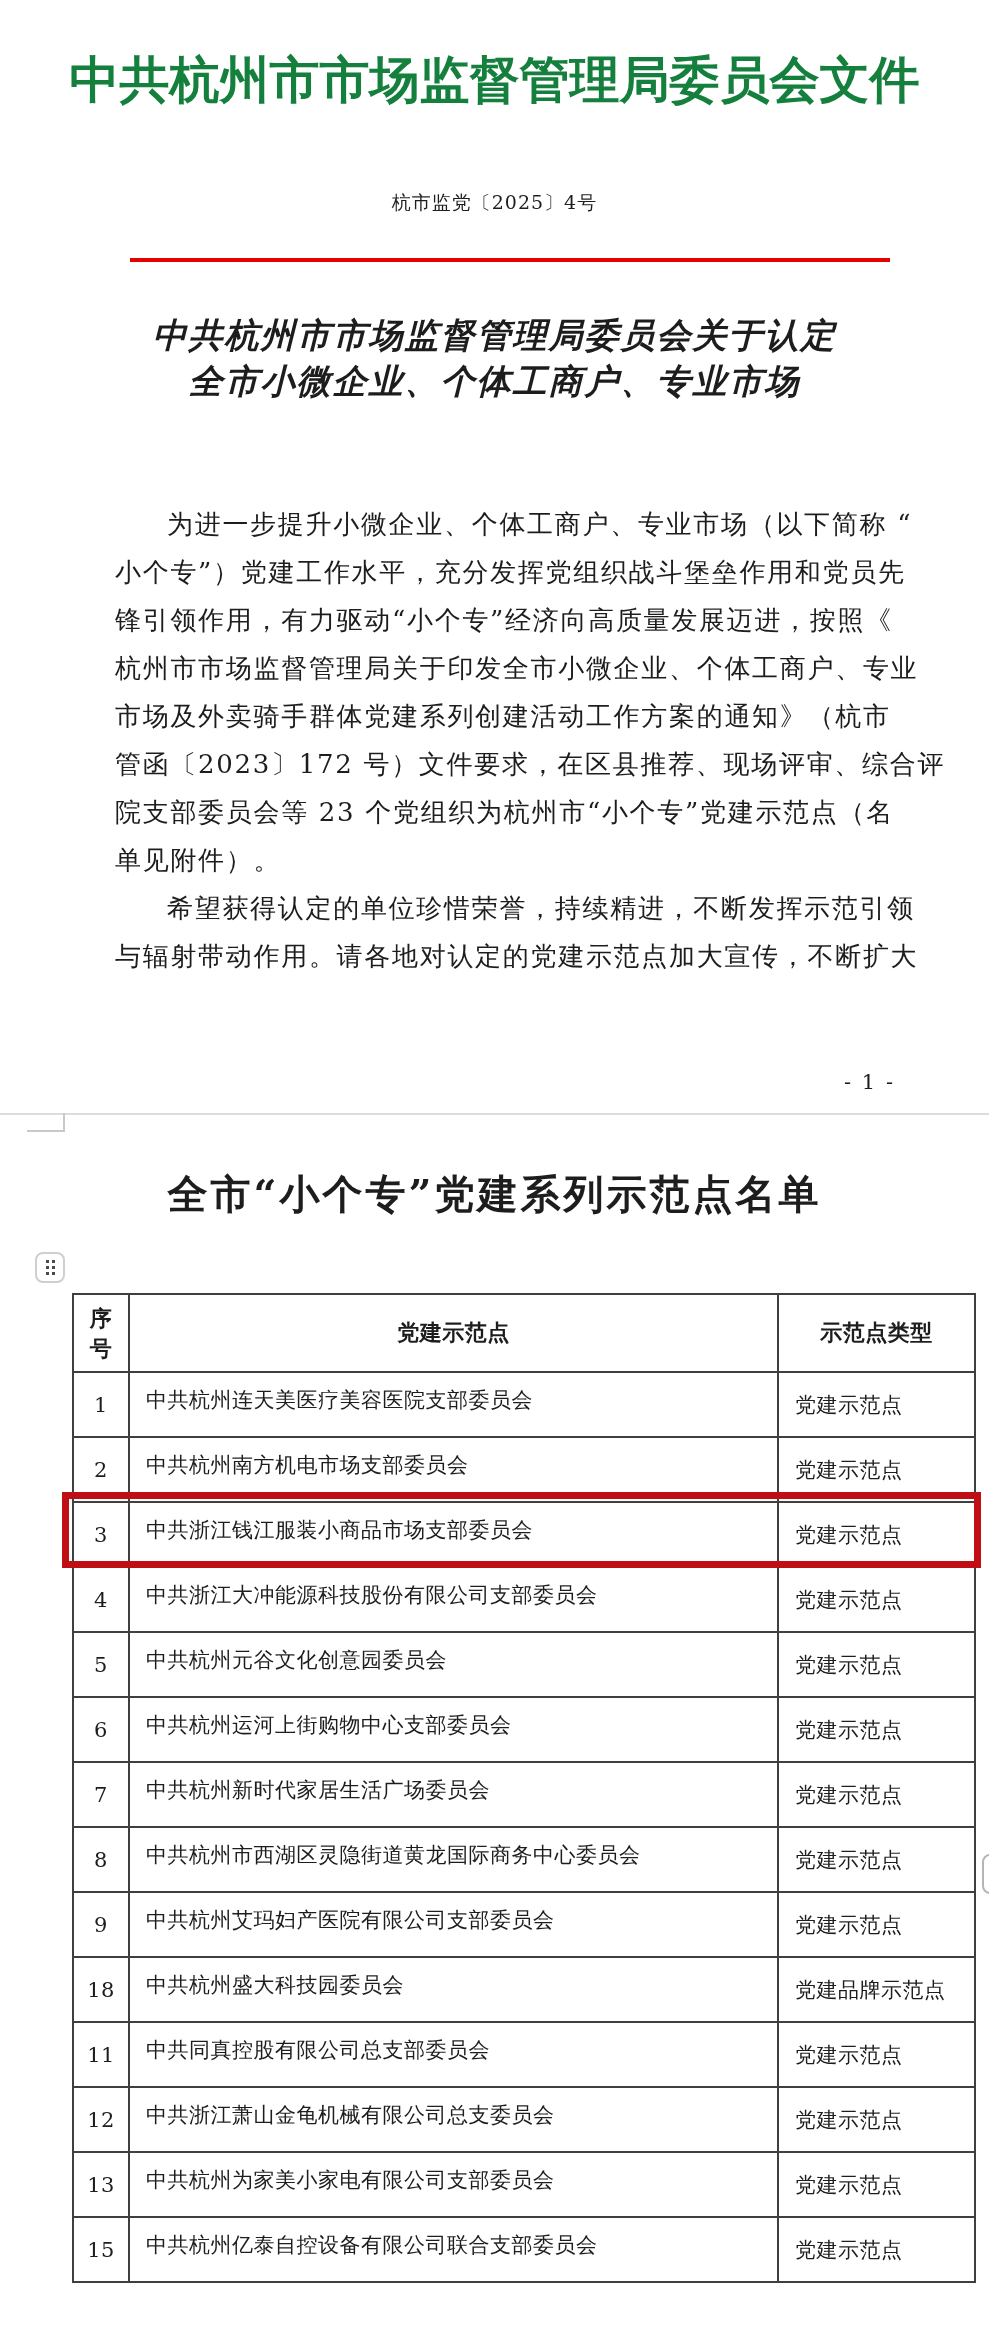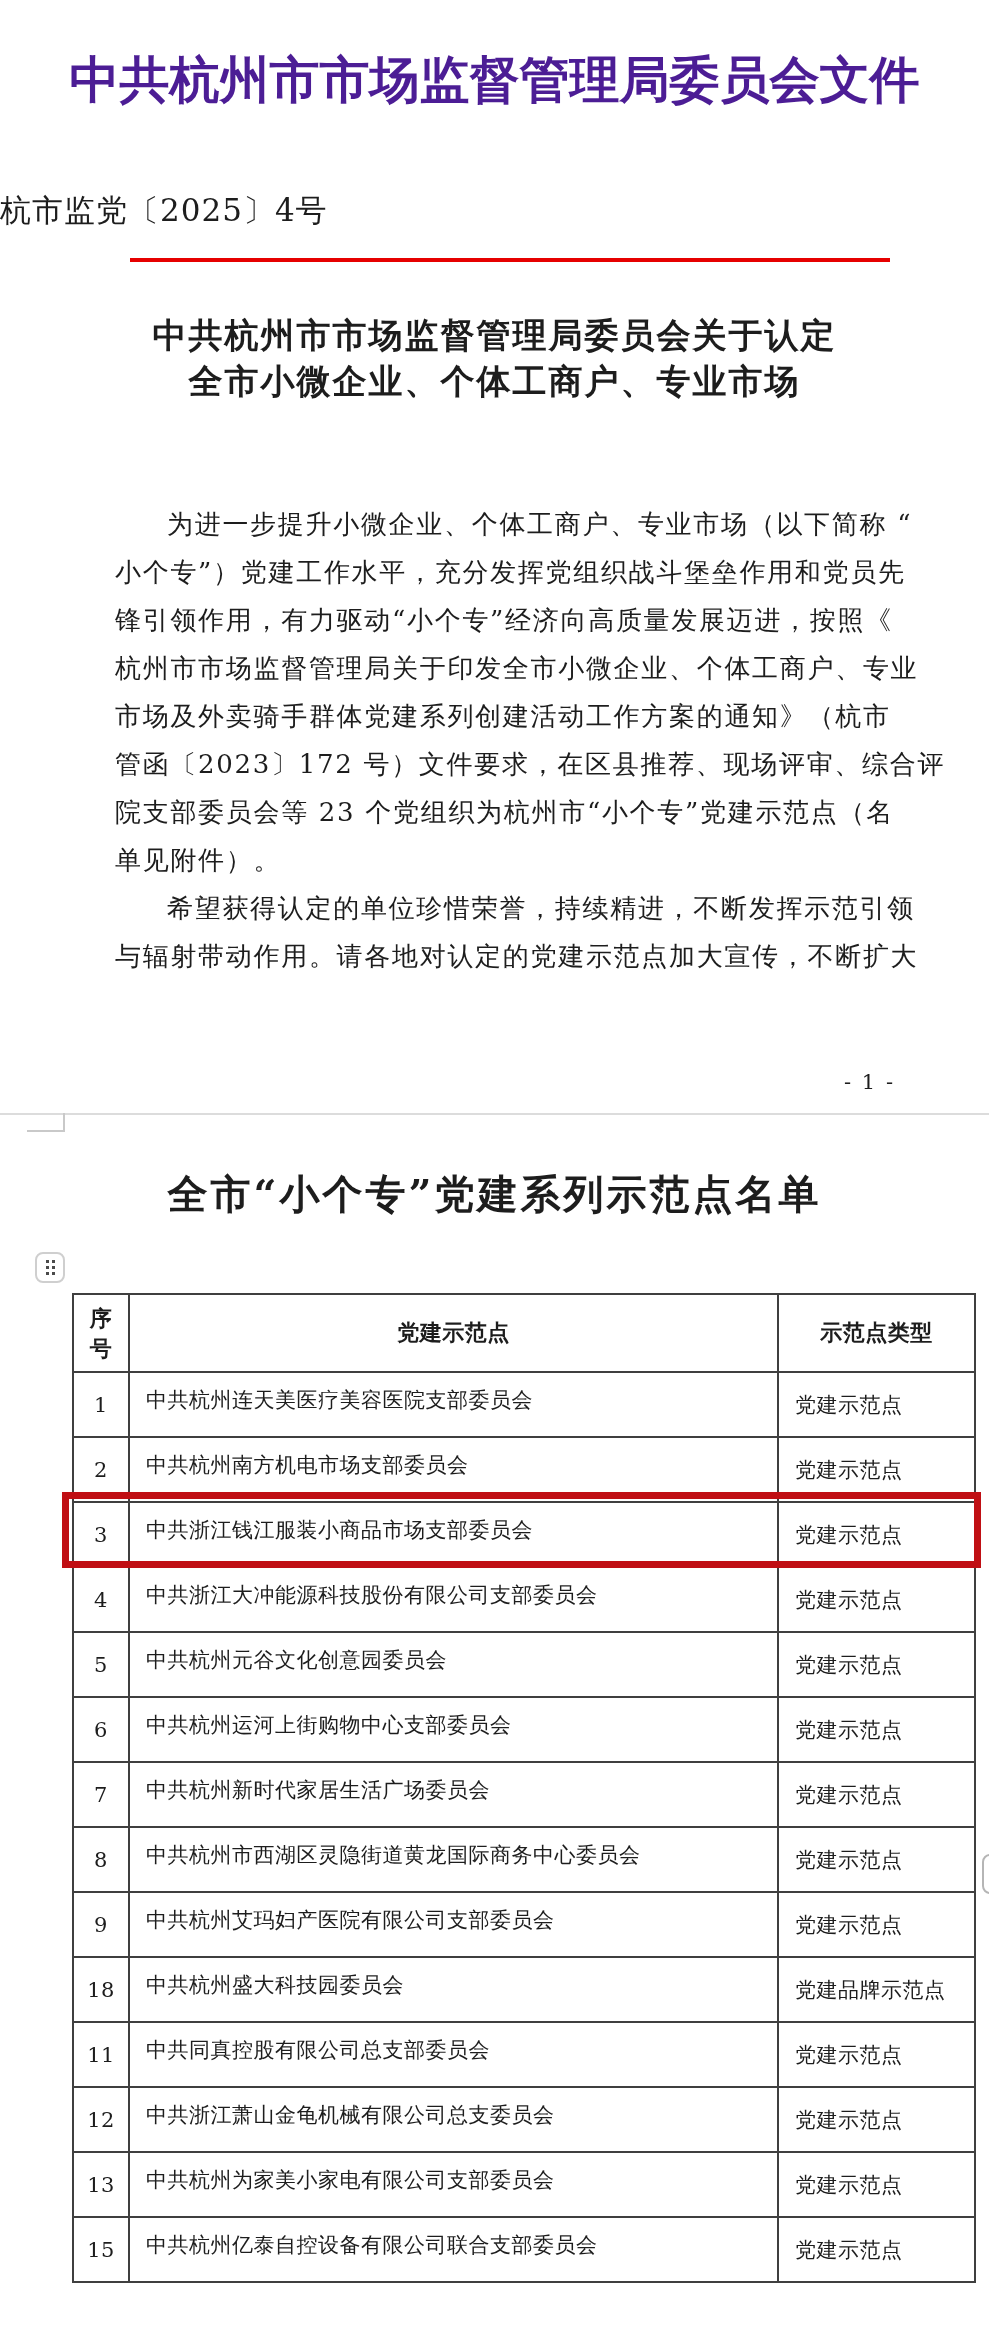--- a/index.html
+++ b/index.html
@@ -6,33 +6,33 @@
   body{
     width:989px;height:2338px;position:relative;background:#ffffff;
     overflow:hidden;
     font-family:"DejaVu Serif","Liberation Serif",serif;
     color:#1d1d1d;
   }
   .abs{position:absolute;}
   
   .org-header{
     top:48px;left:0;width:989px;text-align:center;
-    font-size:50px;font-weight:bold;color:#4c1d95;
+    font-size:50px;font-weight:bold;color:#15803d;
     letter-spacing:0px;line-height:64px;white-space:nowrap;
   }
   .doc-number{
-    top:190px;left:0;width:989px;text-align:left;
-    font-size:31px;letter-spacing:1px;
+    top:190px;left:0;width:989px;text-align:center;
+    font-size:19px;letter-spacing:1px;
   }
   .red-rule{
     top:258px;left:130px;width:760px;height:4px;background:#e60000;
   }
   .doc-title{
     top:312px;left:0;width:989px;text-align:center;
-    font-size:34px;font-weight:bold;line-height:46px;letter-spacing:2px;
+    font-size:34px;font-weight:bold;line-height:46px;letter-spacing:2px;font-style:italic;
   }
   .body-text{
     top:500px;left:115px;width:780px;
     font-size:26px;line-height:48px;letter-spacing:1.7px;
   }
   .body-text .line{white-space:nowrap;}
   .body-text .indent{text-indent:2em;}
   .page-number{
     top:1070px;right:94px;font-size:21px;letter-spacing:2px;
   }

